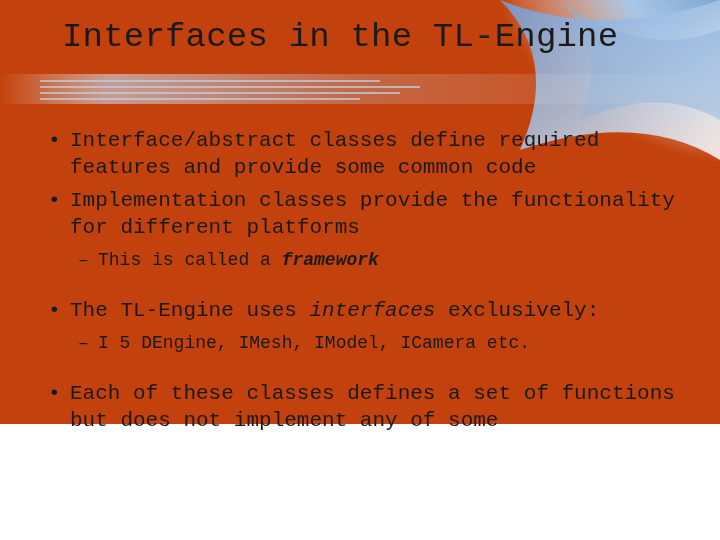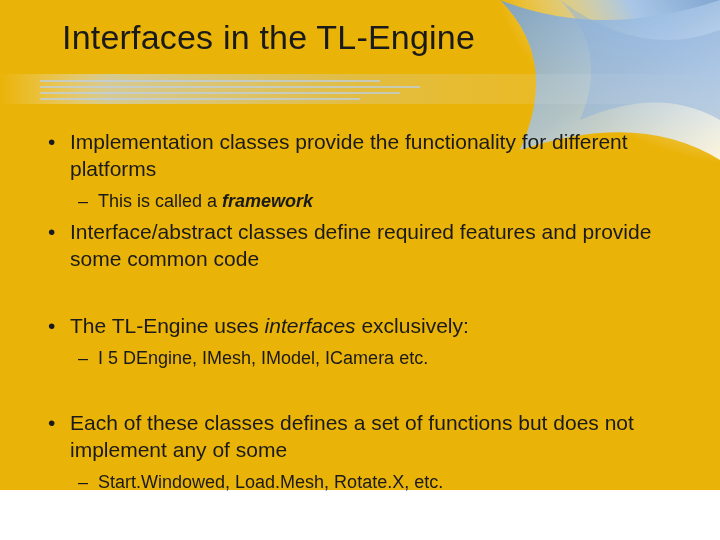--- a/index.html
+++ b/index.html
@@ -7,22 +7,23 @@
     padding: 0;
     width: 720px;
     height: 540px;
     font-family: Arial, Helvetica, sans-serif;
     overflow: hidden;
     background: #ffffff;
   }
   .slide {
     position: relative;
     width: 720px;
-    height: 490px;
-    background: #eab308;
+    height: 424px;
+    background: #c2410c;
+    font-family: Liberation Mono, monospace;
   }
   .bg {
     position: absolute;
     inset: 0;
     z-index: 0;
   }
   .content {
     position: relative;
     z-index: 1;
   }
@@ -50,21 +51,21 @@
     margin-bottom: 6px;
   }
   ul.lvl1 > li::before {
     content: "•";
     position: absolute;
     left: 8px;
     top: 0;
     font-size: 21px;
   }
   ul.lvl1 > li.gap {
-    margin-top: 40px;
+    margin-top: 26px;
   }
   ul.lvl2 {
     list-style: none;
     margin: 6px 0 0 0;
     padding: 0;
   }
   ul.lvl2 > li {
     position: relative;
     padding-left: 28px;
     font-size: 18px;
@@ -113,27 +114,25 @@
     <line x1="40" y1="87" x2="420" y2="87" stroke="#bfcfe2" stroke-width="1.4"></line>
     <line x1="40" y1="93" x2="400" y2="93" stroke="#bfcfe2" stroke-width="1.4"></line>
     <line x1="40" y1="99" x2="360" y2="99" stroke="#bfcfe2" stroke-width="1.4"></line>
   </svg>
 
   <div class="content">
     <div class="title">Interfaces in the TL-Engine</div>
 
     <div class="body">
       <ul class="lvl1" id="bullets">
+          <li><span>Interface/abstract classes define required features and provide some common code</span></li>
           <li><span>Implementation classes provide the functionality for different platforms</span><ul class="lvl2">
               <li><span>This is called a </span><span class="bold ital">framework</span></li>
             </ul></li>
-          <li><span>Interface/abstract classes define required features and provide some common code</span></li>
           <li class="gap"><span>The TL-Engine uses </span><span class="ital">interfaces</span><span> exclusively:</span><ul class="lvl2">
               <li><span>I 5 DEngine, IMesh, IModel, ICamera etc.</span></li>
             </ul></li>
-          <li class="gap"><span>Each of these classes defines a set of functions but does not implement any of some</span><ul class="lvl2">
-              <li><span>Start.Windowed, Load.Mesh, Rotate.X, etc.</span></li>
-            </ul></li>
+          <li class="gap"><span>Each of these classes defines a set of functions but does not implement any of some</span></li>
         </ul>
     </div>
   </div>
 
 </div>
 
 </body></html>

